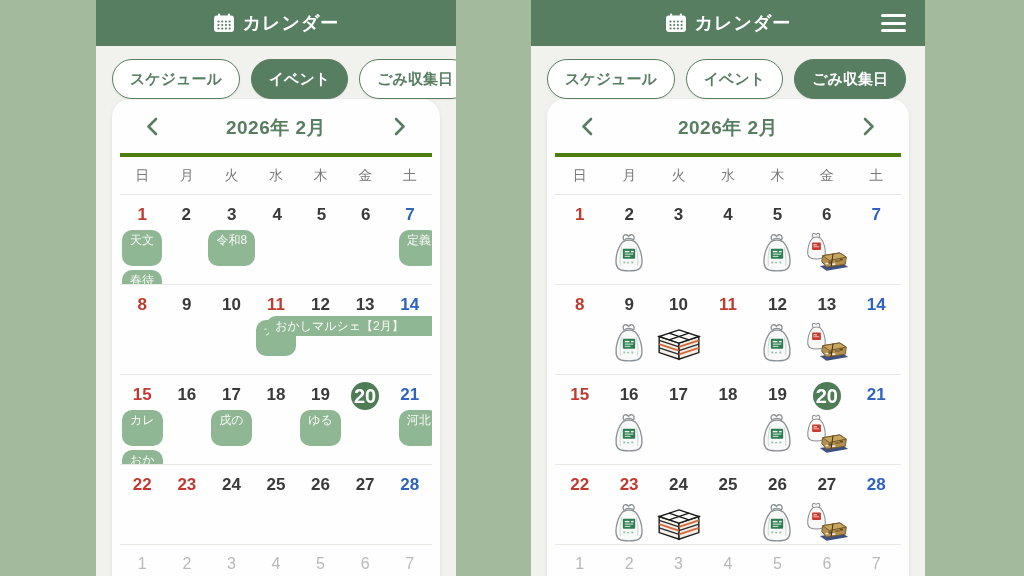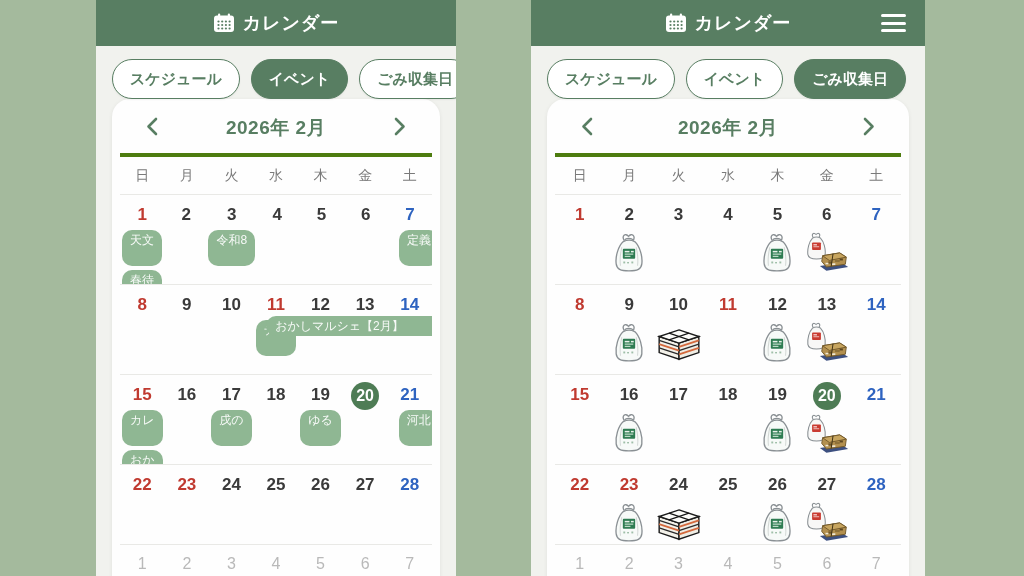--- a/index.html
+++ b/index.html
@@ -42,21 +42,21 @@
 
   .weekdays{display:grid;grid-template-columns:repeat(7,1fr);padding:10px 0 9px;border-bottom:1px solid #e9e9e6;}
   .weekdays span{text-align:center;color:#7a7a7a;font-size:14px;}
 
   .week{display:grid;grid-template-columns:repeat(7,1fr);position:relative;height:90px;border-bottom:1px solid #e9e9e6;overflow:hidden;}
   .week:nth-child(4){height:80px;}
   .cell{display:flex;flex-direction:column;align-items:center;padding-top:7px;cursor:pointer;}
   .date{font-size:17px;font-weight:600;color:#3a3a3a;height:26px;min-width:28px;display:flex;align-items:center;justify-content:center;}
   .date.red{color:var(--c-red);}
   .date.blue{color:var(--c-blue);}
-  .date.today{background:var(--c-today);color:#fff;border-radius:50%;width:28px;height:28px;min-width:28px;font-size:16px;}
+  .date.today{background:var(--c-today);color:#fff;border-radius:50%;width:28px;height:28px;min-width:28px;font-size:20px;}
 
   .pills{display:flex;flex-direction:column;gap:4px;align-items:center;margin-top:2px;}
   .week.has-banner .pills{}
   .pill{
     background:var(--c-event);color:rgba(255,255,255,0.93);font-size:12px;line-height:20px;height:36px;
     padding:0 8px;border-radius:10px;white-space:nowrap;cursor:pointer;
   }
   .pill-clip{transform:translateX(9px);}
   .banner{
     position:absolute;top:31px;right:-10px;height:20px;background:var(--c-event);

